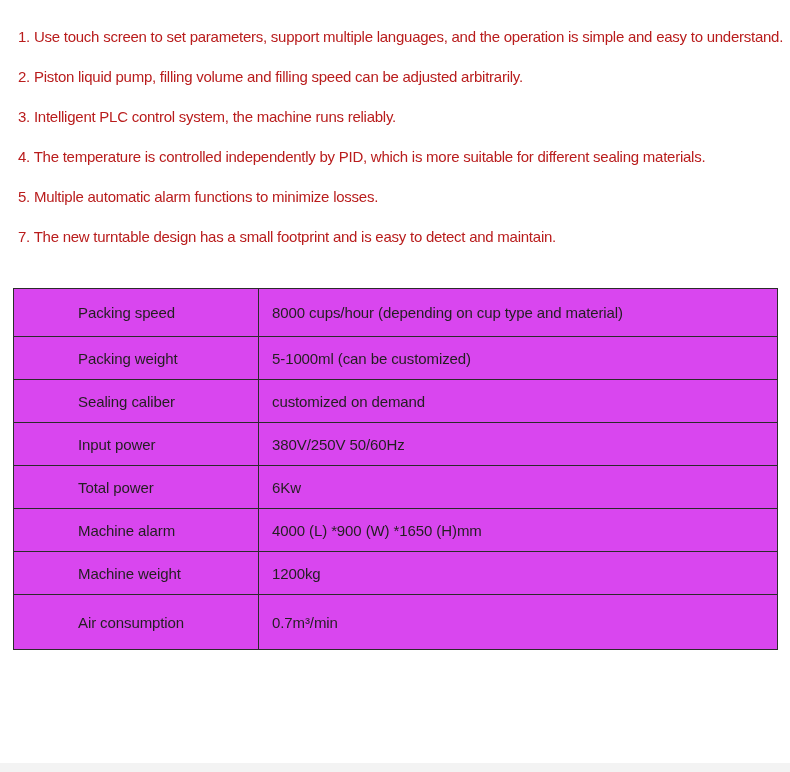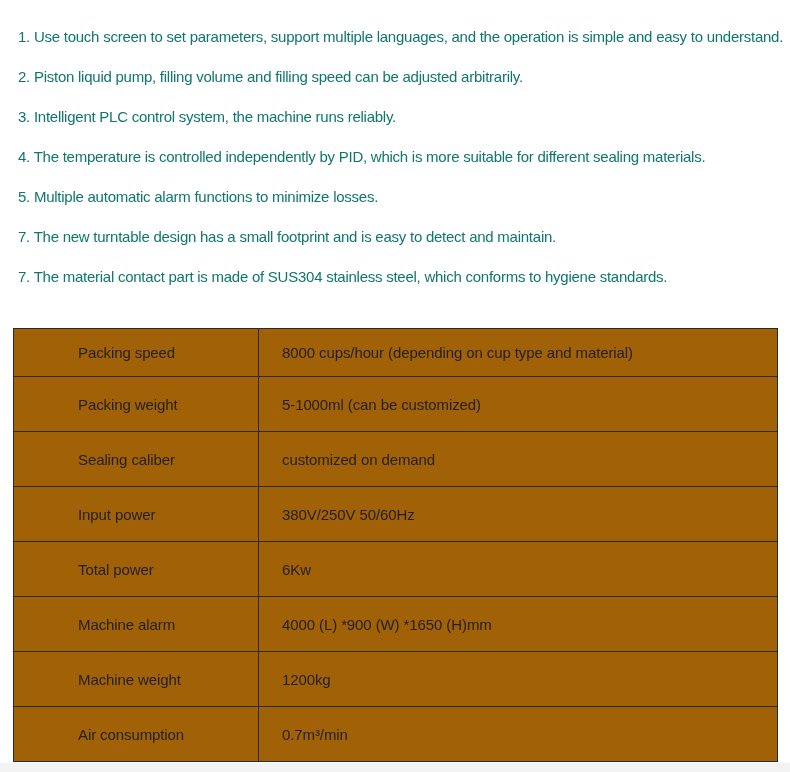--- a/index.html
+++ b/index.html
@@ -18,45 +18,45 @@
   .features {
     padding: 16px 10px 0 18px;
   }
   .feature {
     height: 40px;
     display: flex;
     align-items: center;
     font-size: 15px;
     letter-spacing: -0.25px;
     white-space: nowrap;
-    color: #0f766e;
+    color: #b91c1c;
   }
 
   
   .specs-table {
     border-collapse: collapse;
     table-layout: fixed;
     width: 765px;
     margin: 32px 0 0 13px;
   }
   .specs-table td {
     border: 1.5px solid #2b2b2b;
     font-size: 15px;
     letter-spacing: -0.1px;
     vertical-align: middle;
-    background: #a16207;
+    background: #d946ef;
   }
   .specs-table td.spec-label {
     width: 245px;
     padding-left: 64px;
   }
   .specs-table td.spec-value {
-    padding-left: 23px;
+    padding-left: 13px;
   }
-  .specs-table tr { height: 55px; }
+  .specs-table tr { height: 43px; }
   .specs-table tr.row-first { height: 48px; }
   .specs-table tr.row-last { height: 55px; }
 
   
   .footer-strip {
     position: absolute;
     left: 0;
     right: 0;
     bottom: 0;
     height: 9px;
@@ -68,21 +68,20 @@
 
 <div class="page">
 
   <div class="features">
     <p class="feature">1. Use touch screen to set parameters, support multiple languages, and the operation is simple and easy to understand.</p>
     <p class="feature">2. Piston liquid pump, filling volume and filling speed can be adjusted arbitrarily.</p>
     <p class="feature">3. Intelligent PLC control system, the machine runs reliably.</p>
     <p class="feature">4. The temperature is controlled independently by PID, which is more suitable for different sealing materials.</p>
     <p class="feature">5. Multiple automatic alarm functions to minimize losses.</p>
     <p class="feature">7. The new turntable design has a small footprint and is easy to detect and maintain.</p>
-    <p class="feature">7. The material contact part is made of SUS304 stainless steel, which conforms to hygiene standards.</p>
   </div>
 
   <table class="specs-table">
     <tbody>
       <tr class="row-first">
         <td class="spec-label">Packing speed</td>
         <td class="spec-value">8000 cups/hour (depending on cup type and material)</td>
       </tr>
       <tr>
         <td class="spec-label">Packing weight</td>

